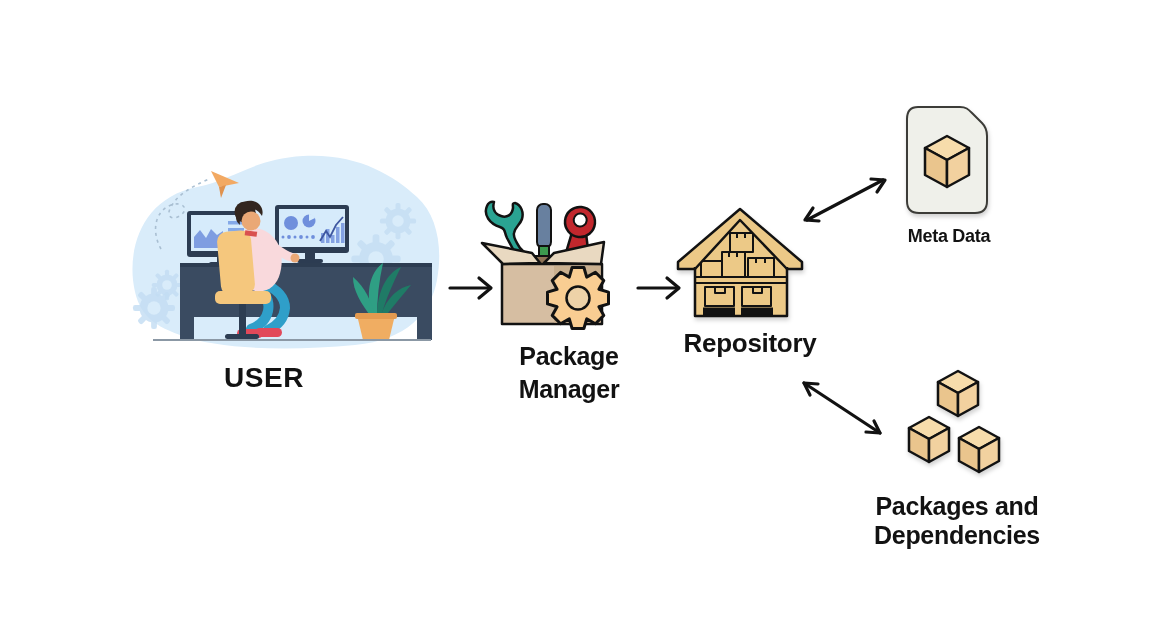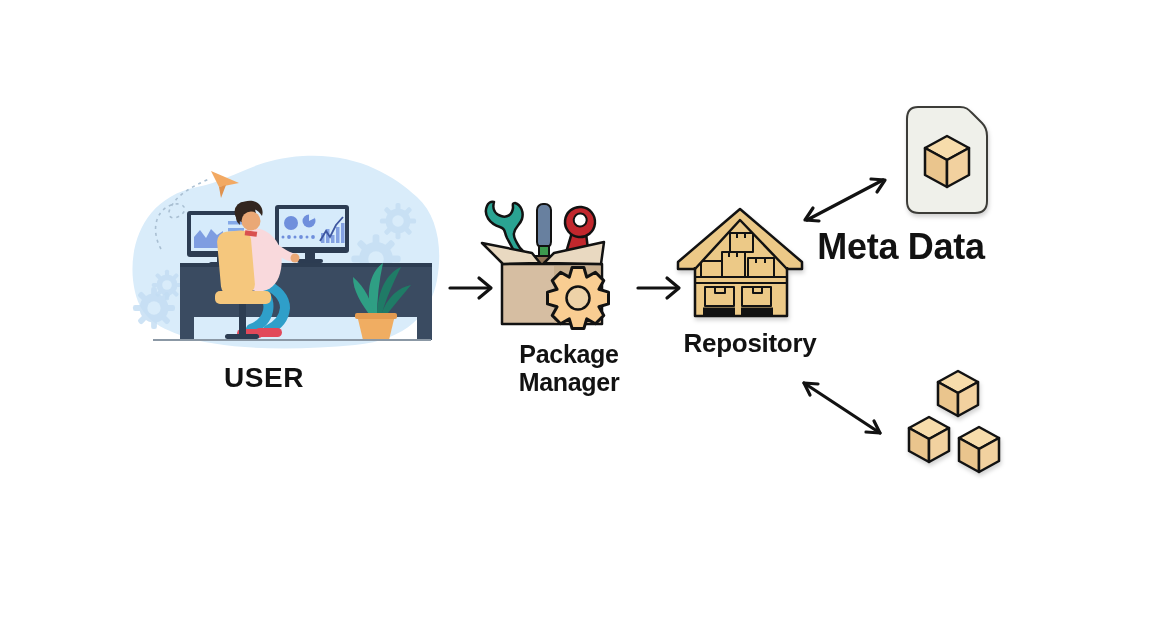--- a/index.html
+++ b/index.html
@@ -2,23 +2,23 @@
 <html style="--page_bg: #ffffff; --ink: #121212; --blob_blue: #d9ecfa; --gear_bg: #c3ddf3; --desk_navy: #3a4b61; --frame_navy: #2c3c52; --screen_blue: #d6ebfb; --chart_blue: #6f8fdc; --chart_line: #3e57a0; --shirt_pink: #f9d9dc; --skin: #eaa876; --hair: #33261f; --collar_red: #d9514f; --pants_teal: #2f9fc9; --chair_orange: #f5c77d; --shoes_red: #e2495a; --plant_green: #2f9f84; --plant_dark: #1f7b66; --pot_orange: #f0ad62; --plane_orange: #f2a963; --floor_gray: #8b98a5; --carton: #ecc987; --box_front: #d6bea2; --box_side: #cab08f; --box_flap: #e9d9c1; --box_inner: #8f7356; --gear_orange: #f9cd92; --gear_center: #eed2a8; --wrench_teal: #2aa392; --screwdriver_blue: #68809f; --ferrule_green: #3c9a4e; --tool_red: #c2272d; --document_fill: #eff0ea; --cube_top: #f7dcab; --cube_left: #eac58d; --cube_right: #f2d19f;"><head>
 <meta charset="utf-8">
 <style>
   html,body{margin:0;padding:0;background:#fff;}
   #stage{position:relative;width:1163px;height:625px;background:var(--page_bg,#fff);
          font-family:"Liberation Sans",sans-serif;overflow:hidden;}
   .abs{position:absolute;}
   .label{position:absolute;font-weight:bold;color:var(--ink,#0d0d0d);text-align:center;
          letter-spacing:-0.3px;line-height:1.15;}
   .lbl-user{left:164px;top:362px;width:200px;font-size:28px;letter-spacing:0.5px;}
-  .lbl-pm{left:489px;top:340px;width:160px;font-size:25px;line-height:28px;}
+  .lbl-pm{left:489px;top:340px;width:160px;font-size:25px;line-height:33px;}
   .lbl-repo{left:650px;top:329px;width:200px;font-size:26px;}
-  .lbl-meta{left:801px;top:226px;width:200px;font-size:36px;}
+  .lbl-meta{left:849px;top:226px;width:200px;font-size:18px;}
   .lbl-pkg{left:866px;top:492px;width:182px;font-size:25px;line-height:29px;}
   .shadowed{filter:drop-shadow(1px 3px 2px rgba(0,0,0,0.18));}
   
   .f-blob{fill:var(--blob_blue);} .f-gearbg{fill:var(--gear_bg);}
   .f-desk{fill:var(--desk_navy);} .f-frame{fill:var(--frame_navy);}
   .f-screen{fill:var(--screen_blue);} .f-chart{fill:var(--chart_blue);}
   .f-shirt{fill:var(--shirt_pink);} .f-skin{fill:var(--skin);}
   .f-hair{fill:var(--hair);} .f-chair{fill:var(--chair_orange);}
   .f-shoe{fill:var(--shoes_red);} .f-leaf{fill:var(--plant_green);}
   .f-leafd{fill:var(--plant_dark);} .f-pot{fill:var(--pot_orange);}
@@ -257,13 +257,14 @@
     </defs>
     <use href="#cube3d" transform="translate(53,18)"></use>
     <use href="#cube3d" transform="translate(24,64)"></use>
     <use href="#cube3d" transform="translate(74,74)"></use>
   </svg>
 
   <div class="label lbl-user">USER</div>
   <div class="label lbl-pm">Package Manager</div>
   <div class="label lbl-repo">Repository</div>
   <div class="label lbl-meta">Meta Data</div>
+  <div class="label lbl-pkg">Packages and Dependencies</div>
 </div>
 
 </body></html>

